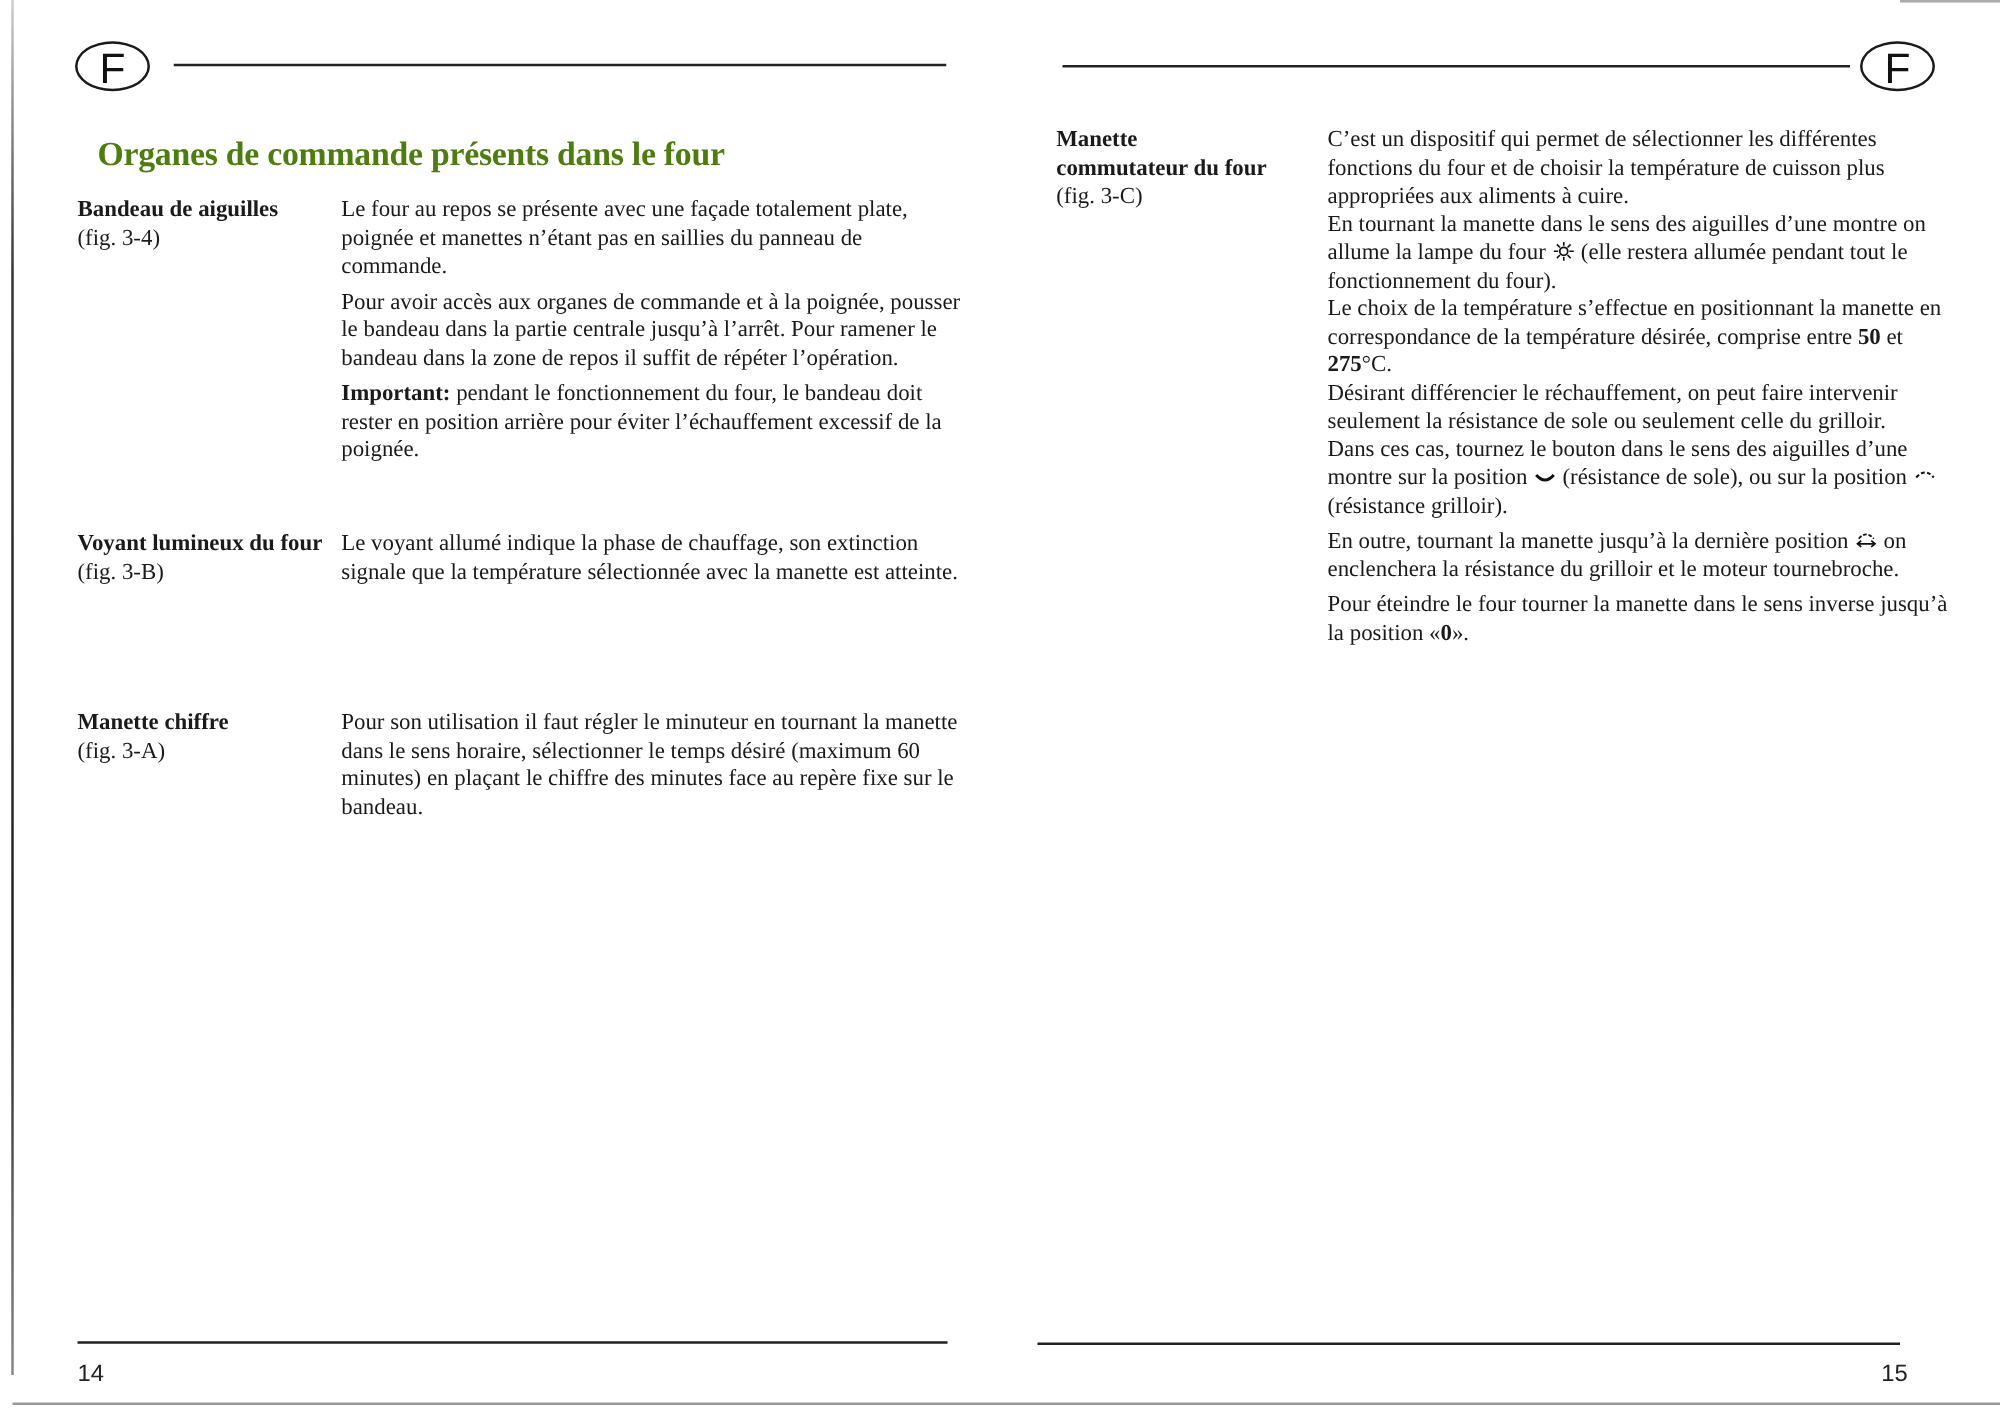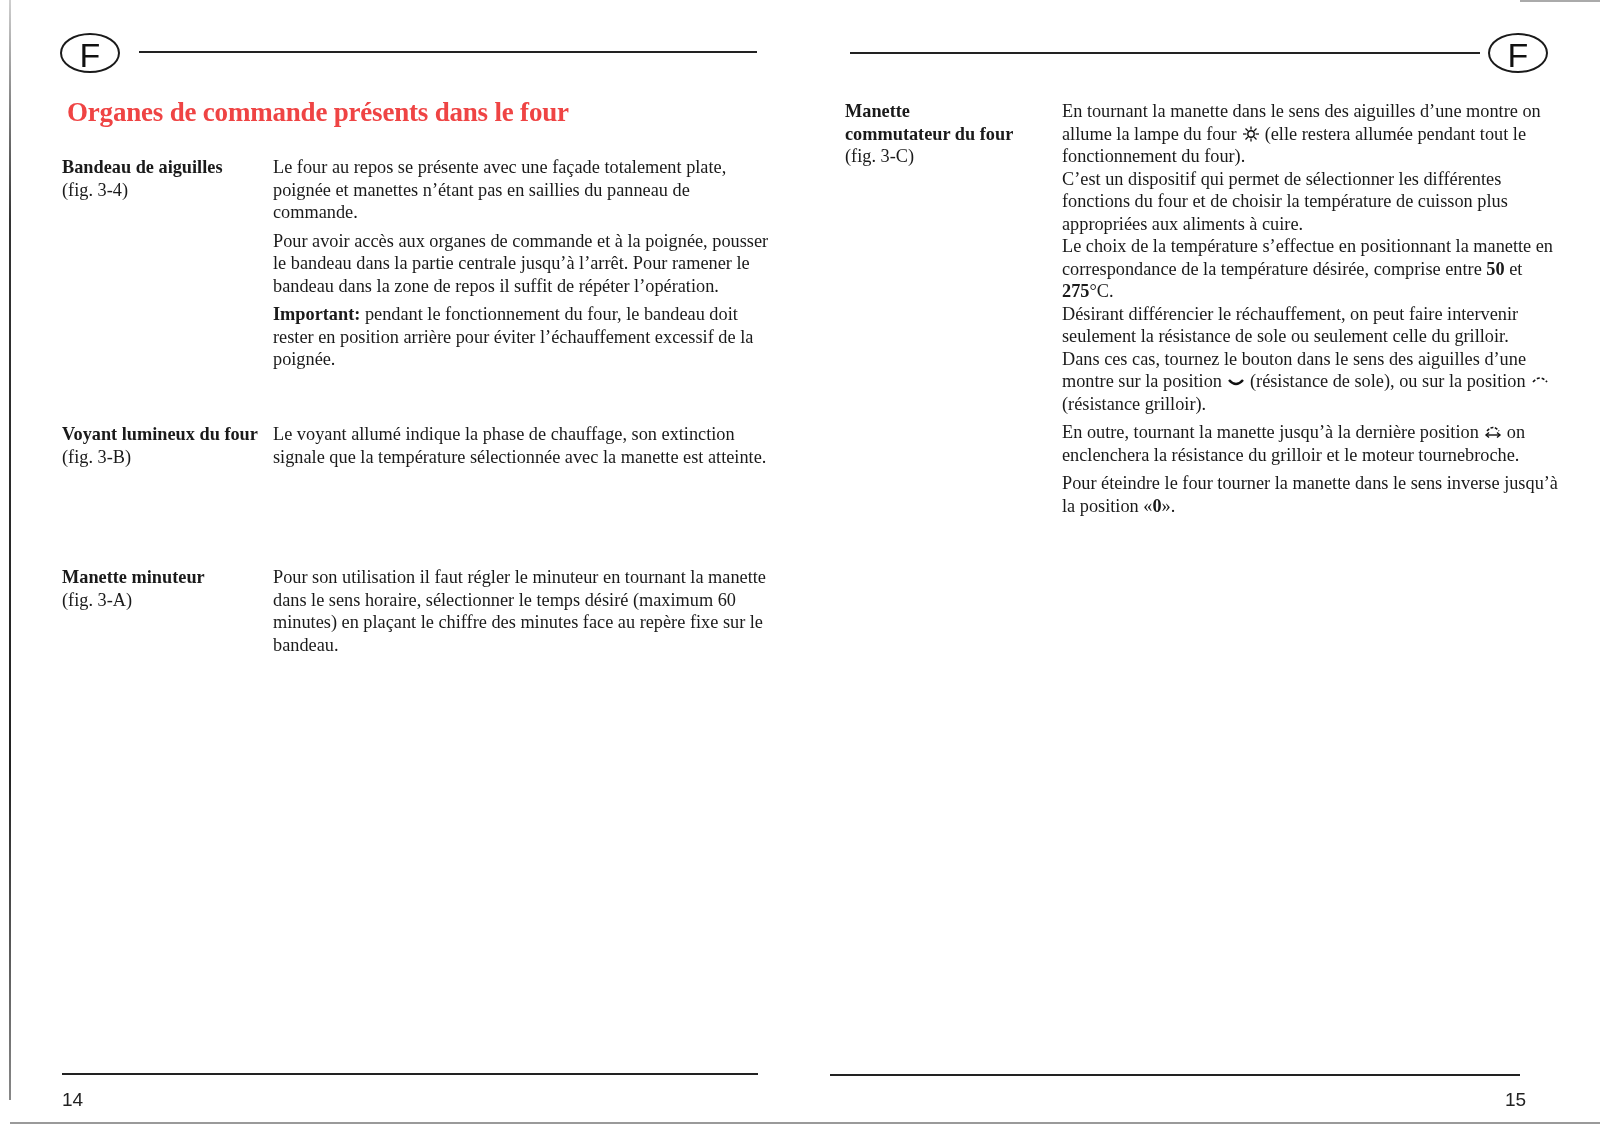--- a/index.html
+++ b/index.html
@@ -41,22 +41,22 @@
 
   .page-number {
     position: absolute; top: 1089px;
     font-family: "Liberation Sans", "DejaVu Sans", sans-serif;
     font-size: 19px; color: #222;
   }
   .page-left .page-number { left: 62px; }
   .page-right .page-number { left: 705px; text-align: right; }
 
   .page-title {
-    position: absolute; left: 62px; top: 92px; margin: 5px;
-    font-size: 27px; font-weight: bold; color: #ef4444; letter-spacing: -0.2px; text-align: right;
+    position: absolute; left: 62px; top: 92px; margin: 16px;
+    font-size: 27px; font-weight: bold; color: #4d7c0f; letter-spacing: -0.2px; text-align: right;
   }
 
   .section { position: absolute; font-size: 18.3px; line-height: 22.5px; }
   .section .label { position: absolute; left: 0; top: 0; width: 205px; }
   .section .label .term { font-weight: bold; display: block; }
   .section .label .ref { display: block; }
   .section .body { position: absolute; }
   .section .body p { margin: 0 0 6px 0; }
   .section .body p.tight { margin-bottom: 0; }
   b { font-weight: bold; }
@@ -101,21 +101,21 @@
       <span class="term">Voyant lumineux du four</span>
       <span class="ref">(fig. 3-B)</span>
     </div>
     <div class="body">
       <p class="tight">Le voyant allumé indique la phase de chauffage, son extinction signale que la température sélectionnée avec la manette est atteinte.</p>
     </div>
   </div>
 
   <div class="section" style="top:566px;">
     <div class="label">
-      <span class="term">Manette minuteur</span>
+      <span class="term">Manette chiffre</span>
       <span class="ref">(fig. 3-A)</span>
     </div>
     <div class="body">
       <p class="tight">Pour son utilisation il faut régler le minuteur en tournant la manette dans le sens horaire, sélectionner le temps désiré (maximum 60 minutes) en plaçant le chiffre des minutes face au repère fixe sur le bandeau.</p>
     </div>
   </div>
 
   <div class="rule bottom"></div>
   <div class="page-number">14</div>
 </div>
@@ -124,34 +124,34 @@
   <div class="rule top"></div>
   <div class="lang-badge">F</div>
 
   <div class="section" style="top:100px;">
     <div class="label">
       <span class="term">Manette</span>
       <span class="term">commutateur du four</span>
       <span class="ref">(fig. 3-C)</span>
     </div>
     <div class="body">
+      <p class="tight">C’est un dispositif qui permet de sélectionner les différentes fonctions du four et de choisir la température de cuisson plus appropriées aux aliments à cuire.</p>
       <p class="tight"><span>En tournant la manette dans le sens des aiguilles d’une montre on allume la lampe du four</span><svg class="inline-icon" viewBox="0 0 20 16">
             <circle cx="10" cy="8" r="3.2" fill="none" stroke="#111" stroke-width="1.4"></circle>
             <g stroke="#111" stroke-width="1.3">
               <line x1="10" y1="0.5" x2="10" y2="3.5"></line>
               <line x1="10" y1="12.5" x2="10" y2="15.5"></line>
               <line x1="2" y1="8" x2="5.5" y2="8"></line>
               <line x1="14.5" y1="8" x2="18" y2="8"></line>
               <line x1="4.5" y1="2.5" x2="7" y2="5"></line>
               <line x1="13" y1="11" x2="15.5" y2="13.5"></line>
               <line x1="15.5" y1="2.5" x2="13" y2="5"></line>
               <line x1="7" y1="11" x2="4.5" y2="13.5"></line>
             </g>
           </svg><span>(elle restera allumée pendant tout le fonctionnement du four).</span></p>
-      <p class="tight">C’est un dispositif qui permet de sélectionner les différentes fonctions du four et de choisir la température de cuisson plus appropriées aux aliments à cuire.</p>
       <p class="tight"><span>Le choix de la température s’effectue en positionnant la manette en correspondance de la température désirée, comprise entre </span><b>50</b><span> et </span><b>275</b><span>°C.</span></p>
       <p class="tight">Désirant différencier le réchauffement, on peut faire intervenir seulement la résistance de sole ou seulement celle du grilloir.</p>
       <p><span>Dans ces cas, tournez le bouton dans le sens des aiguilles d’une montre sur la position</span><svg class="inline-icon" viewBox="0 0 20 16">
             <path d="M3 7 Q10 15 17 7" fill="none" stroke="#111" stroke-width="2.4"></path>
           </svg><span>(résistance de sole), ou sur la position</span><svg class="inline-icon" viewBox="0 0 20 16">
             <path d="M3 9 Q10 1 17 9" fill="none" stroke="#111" stroke-width="1.6" stroke-dasharray="3 2"></path>
           </svg><span>(résistance grilloir).</span></p>
       <p><span>En outre, tournant la manette jusqu’à la dernière position</span><svg class="inline-icon" viewBox="0 0 20 16">
             <path d="M4 7 Q10 0 16 7" fill="none" stroke="#111" stroke-width="1.5" stroke-dasharray="3 1.5"></path>
             <line x1="3" y1="11" x2="17" y2="11" stroke="#111" stroke-width="1.4"></line>

